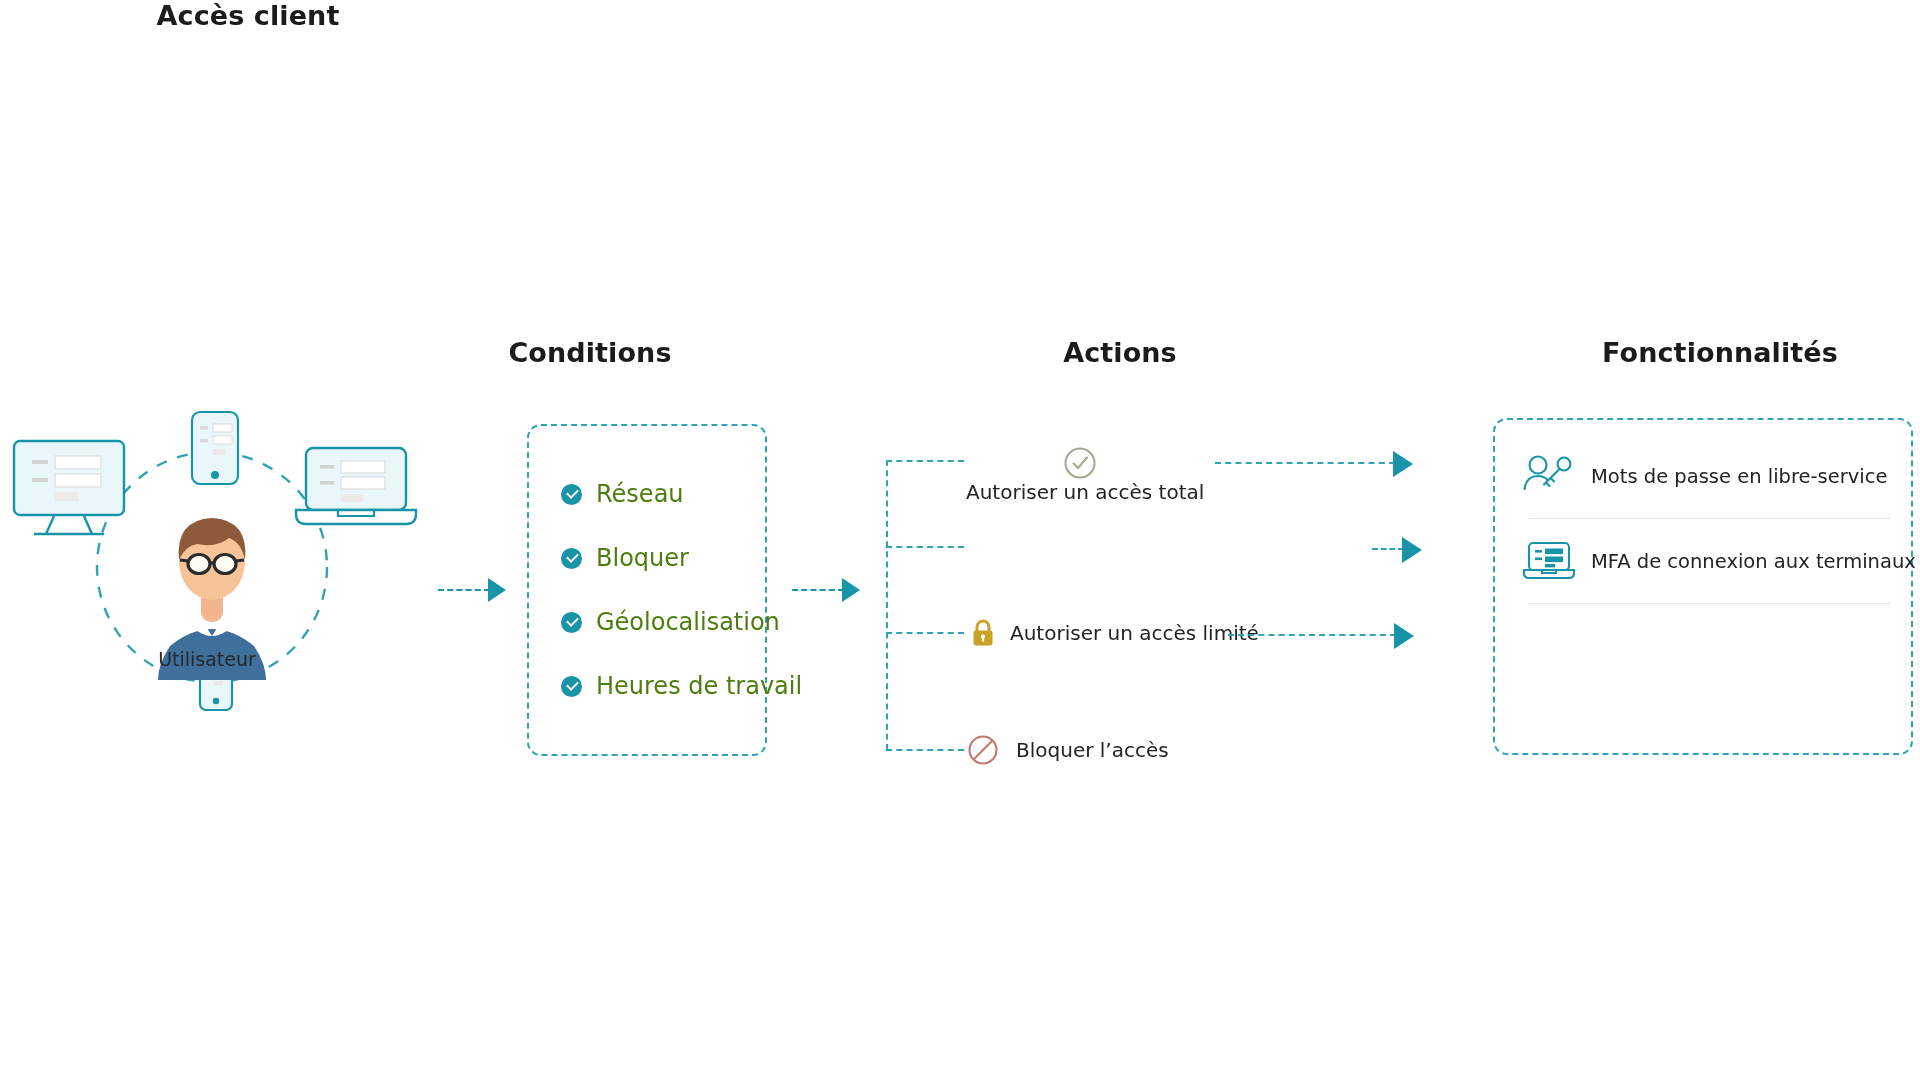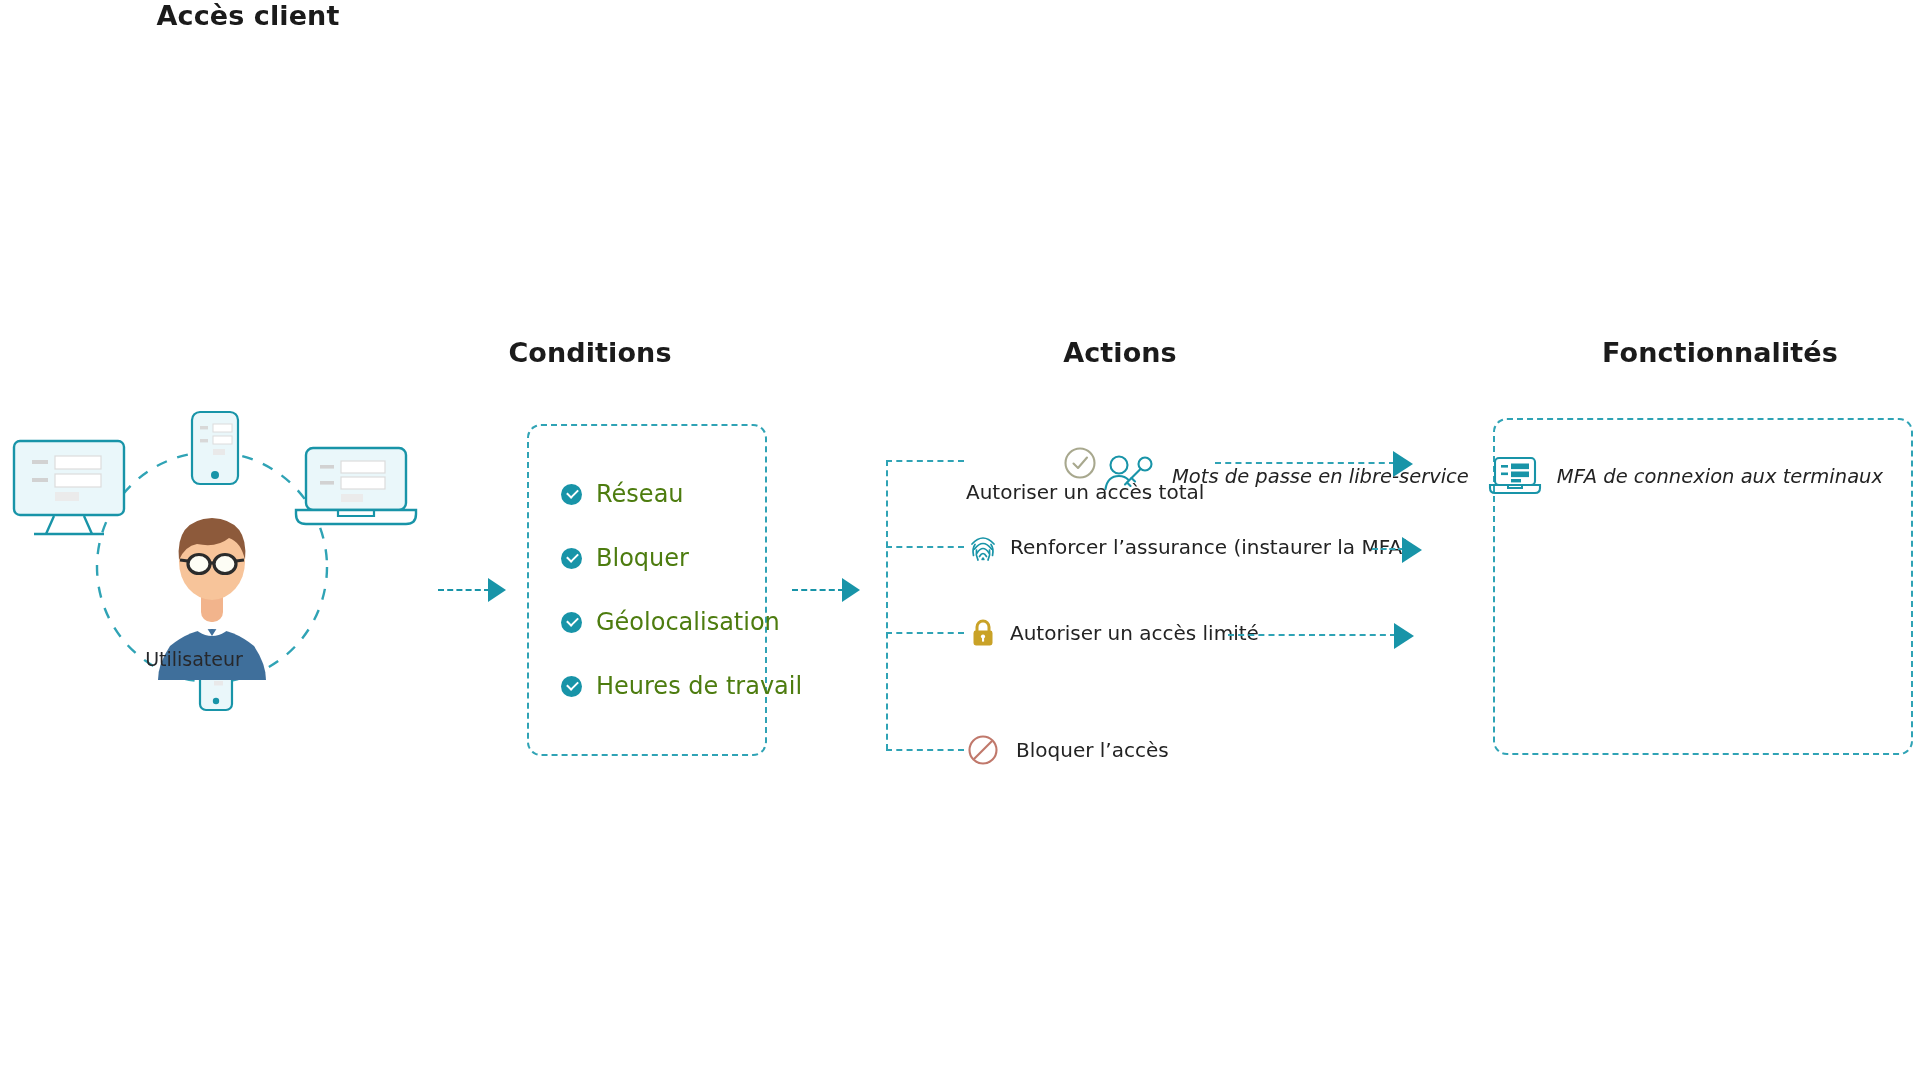--- a/index.html
+++ b/index.html
@@ -24,21 +24,21 @@
     letter-spacing:.1px;
   }
   #title-acces{left:0;top:337;width:424px;padding-left:36px;}
   #title-conditions{left:440px;top:337px;width:300px;}
   #title-actions{left:930px;top:337px;width:380px;}
   #title-fonctions{left:1500px;top:337px;width:440px;}
 
   
   #client-group{position:absolute;left:0px;top:400px;width:424px;height:360px;}
   #user-label{
-    position:absolute;left:94px;top:248px;width:200px;
+    position:absolute;left:107px;top:248px;width:200px;
     text-align:center;font-size:19px;color:#27282b;
     font-family:"DejaVu Sans",sans-serif;
   }
 
   
   .panel{
     position:absolute;
     border:2px dashed #2FA3B5;
     border-radius:14px;
     background:#ffffff;
@@ -84,22 +84,22 @@
   .small-arrow{
     position:absolute;width:0;height:0;
     border-top:12px solid transparent;
     border-bottom:12px solid transparent;
     border-left:18px solid #1894A8;
   }
   .mini-dash{position:absolute;border-top:2.6px dashed #1894A8;}
 
   
   .feat-list{position:absolute;left:0;top:0;width:100%;height:100%;
-    display:flex;flex-direction:row;justify-content:flex-end;box-sizing:border-box;
-    padding:14px 10px 14px 26px;font-style:italic;}
+    display:flex;flex-direction:column;justify-content:flex-start;box-sizing:border-box;
+    padding:14px 10px 14px 26px;}
   .feat-row{display:flex;align-items:center;gap:14px;height:84px;}
   .feat-sep{height:1px;background:#e3e6e8;margin:0 10px 0 8px;}
   .feat-icon{width:56px;height:50px;flex:0 0 56px;position:relative;}
   .feat-label{font-size:19.5px;color:#232323;font-family:"DejaVu Sans",sans-serif;white-space:nowrap;}
   svg{display:block;overflow:visible;}
 </style>
 </head>
 <body>
 
 <div id="stage">
@@ -214,38 +214,20 @@
     <div class="action-row" style="left:86px;top:16px;flex-direction:column;">
       <span class="action-icon">
         <svg width="34" height="34" viewBox="0 0 34 34">
           <circle cx="17" cy="17" r="14.5" fill="none" stroke="#A8A88E" stroke-width="2.1"></circle>
           <path d="M10.5 17.5 L15 22 L24 11.5" fill="none" stroke="#A8A88E" stroke-width="2.1" stroke-linecap="round" stroke-linejoin="round"></path>
         </svg>
       </span>
       <span class="action-label">Autoriser un accès total</span>
     </div>
 
-    <div class="action-row" style="left:86px;top:97px;">
-      <span class="action-icon">
-        <svg width="34" height="34" viewBox="0 0 34 34">
-          <g fill="none" stroke="#1894A8" stroke-width="1.7" stroke-linecap="round">
-            <path d="M6 14 q11 -12 22 0"></path>
-            <path d="M8.5 19 q8.5 -11 17 0"></path>
-            <path d="M11 23 q6 -9 12 0"></path>
-            <path d="M13.5 26.5 q3.5 -6 7 0"></path>
-            <path d="M16.2 29.5 q0.8 -3 1.6 0"></path>
-            <path d="M7.5 25.5 q-1.5 -7 1.5 -11"></path>
-            <path d="M26.5 25.5 q1.5 -7 -1.5 -11"></path>
-            <path d="M12 30 q-2.5 -5 -1.5 -10"></path>
-            <path d="M22 30 q2.5 -5 1.5 -10"></path>
-          </g>
-        </svg>
-      </span>
-      <span class="action-label">Renforcer l’assurance (instaurer la MFA)</span>
-    </div>
 
     <div class="action-row" style="left:86px;top:183px;">
       <span class="action-icon">
         <svg width="34" height="34" viewBox="0 0 34 34">
           <path d="M11 15 V11 a6 6 0 0 1 12 0 v4" fill="none" stroke="#C9A227" stroke-width="3"></path>
           <rect x="7.5" y="14.5" width="19" height="15" rx="2.4" fill="#C9A227"></rect>
           <circle cx="17" cy="20.5" r="2.1" fill="#ffffff"></circle>
           <rect x="16" y="21" width="2.1" height="4.6" fill="#ffffff"></rect>
         </svg>
       </span>

